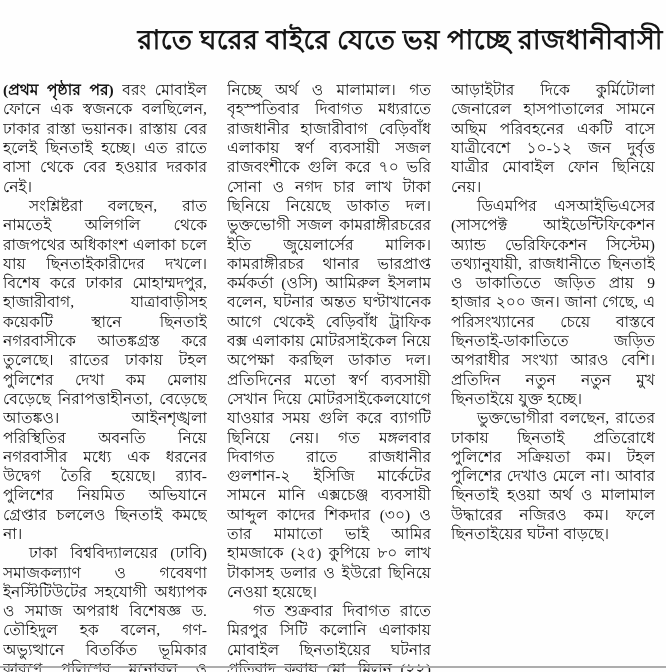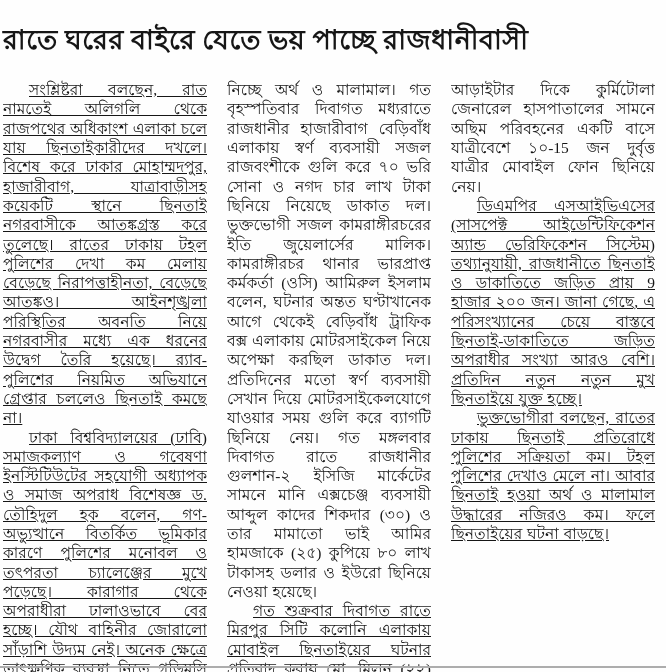--- a/index.html
+++ b/index.html
@@ -7,21 +7,21 @@
     position:relative;
     width:666px; height:672px;
     background:#fefefe;
     color:#161616;
     font-family:"Liberation Serif","DejaVu Serif",serif;
     box-sizing:border-box;
     padding:2px 3px 0 3px;
     overflow:hidden;
   }
   .headline {
-    text-align:left;
+    text-align:right;
     font-size:27px;
     font-weight:bold;
     line-height:36px;
     padding:2px 0 4px 0;
     letter-spacing:0.5px;
     white-space:nowrap;
   }
   .columns {
     display:flex;
     gap:20px;
@@ -31,51 +31,52 @@
   .col {
     flex:0 0 204px;
     width:204px;
     font-size:15.5px;
     line-height:19.3px;
     text-align:justify;
     word-spacing:1px;
     overflow:hidden;
   }
   .col p { margin:0; }
-  .col p.indent { text-indent:26px;text-decoration:underline; }
+  .col p.indent { text-indent:26px; }
   .lead { font-weight:bold; }
   .bottom-rule {
     position:absolute;
     left:0; right:0; bottom:4px;
     height:0;
     border-top:2px solid #adadad;
   }
 </style>
 </head>
 <body>
 
 <div class="page">
 
   <h1 class="headline">রাতে ঘরের বাইরে যেতে ভয় পাচ্ছে রাজধানীবাসী</h1>
 
   <div class="columns">
 
     <div class="col">
+      <p><span class="lead">(প্রথম পৃষ্ঠার পর)</span> <span>বরং মোবাইল ফোনে এক স্বজনকে বলছিলেন, ঢাকার রাস্তা ভয়ানক। রাস্তায় বের হলেই ছিনতাই হচ্ছে। এত রাতে বাসা থেকে বের হওয়ার দরকার নেই।</span></p>
       <p class="indent">সংশ্লিষ্টরা বলছেন, রাত নামতেই অলিগলি থেকে রাজপথের অধিকাংশ এলাকা চলে যায় ছিনতাইকারীদের দখলে। বিশেষ করে ঢাকার মোহাম্মদপুর, হাজারীবাগ, যাত্রাবাড়ীসহ কয়েকটি স্থানে ছিনতাই নগরবাসীকে আতঙ্কগ্রস্ত করে তুলেছে। রাতের ঢাকায় টহল পুলিশের দেখা কম মেলায় বেড়েছে নিরাপত্তাহীনতা, বেড়েছে আতঙ্কও। আইনশৃঙ্খলা পরিস্থিতির অবনতি নিয়ে নগরবাসীর মধ্যে এক ধরনের উদ্বেগ তৈরি হয়েছে। র‍্যাব-পুলিশের নিয়মিত অভিযানে গ্রেপ্তার চললেও ছিনতাই কমছে না।</p>
       <p class="indent">ঢাকা বিশ্ববিদ্যালয়ের (ঢাবি) সমাজকল্যাণ ও গবেষণা ইনস্টিটিউটের সহযোগী অধ্যাপক ও সমাজ অপরাধ বিশেষজ্ঞ ড. তৌহিদুল হক বলেন, গণ-অভ্যুত্থানে বিতর্কিত ভূমিকার কারণে পুলিশের মনোবল ও তৎপরতা চ্যালেঞ্জের মুখে পড়েছে। কারাগার থেকে অপরাধীরা ঢালাওভাবে বের হচ্ছে। যৌথ বাহিনীর জোরালো সাঁড়াশি উদ্যম নেই। অনেক ক্ষেত্রে তাৎক্ষণিক ব্যবস্থা নিতে গড়িমসি করছেন অনেক পুলিশ সদস্য। এসব কারণে আইনশৃঙ্খলা পরিস্থিতির অবনতি হয়েছে, যা জনজীবনে উদ্বেগ তৈরি করছে বলে তিনি মনে করেন। এ ছাড়া ডাকাতি-ছিনতাইয়ের বিরুদ্ধে রাজনৈতিক ও সামাজিকভাবে প্রতিরোধ না থাকায় এ ধরনের অপরাধ থামছে না।</p>
 
     </div>
 
     <div class="col">
       <p>নিচ্ছে অর্থ ও মালামাল। গত বৃহস্পতিবার দিবাগত মধ্যরাতে রাজধানীর হাজারীবাগ বেড়িবাঁধ এলাকায় স্বর্ণ ব্যবসায়ী সজল রাজবংশীকে গুলি করে ৭০ ভরি সোনা ও নগদ চার লাখ টাকা ছিনিয়ে নিয়েছে ডাকাত দল। ভুক্তভোগী সজল কামরাঙ্গীরচরের ইতি জুয়েলার্সের মালিক। কামরাঙ্গীরচর থানার ভারপ্রাপ্ত কর্মকর্তা (ওসি) আমিরুল ইসলাম বলেন, ঘটনার অন্তত ঘণ্টাখানেক আগে থেকেই বেড়িবাঁধ ট্রাফিক বক্স এলাকায় মোটরসাইকেল নিয়ে অপেক্ষা করছিল ডাকাত দল। প্রতিদিনের মতো স্বর্ণ ব্যবসায়ী সেখান দিয়ে মোটরসাইকেলযোগে যাওয়ার সময় গুলি করে ব্যাগটি ছিনিয়ে নেয়। গত মঙ্গলবার দিবাগত রাতে রাজধানীর গুলশান-২ ইসিজি মার্কেটের সামনে মানি এক্সচেঞ্জ ব্যবসায়ী আব্দুল কাদের শিকদার (৩০) ও তার মামাতো ভাই আমির হামজাকে (২৫) কুপিয়ে ৮০ লাখ টাকাসহ ডলার ও ইউরো ছিনিয়ে নেওয়া হয়েছে।</p>
       <p class="indent">গত শুক্রবার দিবাগত রাতে মিরপুর সিটি কলোনি এলাকায় মোবাইল ছিনতাইয়ের ঘটনার প্রতিবাদ করায় মো. মিলন (২২) নামের এক পোশাক শ্রমিককে কুপিয়ে হত্যা করা হয়েছে। গত সোমবার রাত পৌনে ৩টার দিকে ঢাকার বিজয়নগর পানির ট্যাংকের কাছে সাজু মোল্লা নামে এক প্রাইভেট কার চালক ছিনতাইকারীর ছুরিকাঘাতে নিহত হন। পরদিন মঙ্গলবার রাতে মেরুল বাড্ডার আনন্দনগরে টিপু মিয়া নামে এক প্রাইভেট কার চালককে ছুরিকাঘাত করে ২৮ হাজার টাকা এবং একটি মোবাইল ফোন নিয়ে যায় ছিনতাইকারীরা। গত বুধবার বেলা</p>
     </div>
 
     <div class="col">
-      <p>আড়াইটার দিকে কুর্মিটোলা জেনারেল হাসপাতালের সামনে অছিম পরিবহনের একটি বাসে যাত্রীবেশে ১০-15 জন দুর্বৃত্ত যাত্রীর মোবাইল ফোন ছিনিয়ে নেয়।</p>
+      <p>আড়াইটার দিকে কুর্মিটোলা জেনারেল হাসপাতালের সামনে অছিম পরিবহনের একটি বাসে যাত্রীবেশে ১০-১২ জন দুর্বৃত্ত যাত্রীর মোবাইল ফোন ছিনিয়ে নেয়।</p>
       <p class="indent">ডিএমপির এসআইভিএসের (সাসপেক্ট আইডেন্টিফিকেশন অ্যান্ড ভেরিফিকেশন সিস্টেম) তথ্যানুযায়ী, রাজধানীতে ছিনতাই ও ডাকাতিতে জড়িত প্রায় 9 হাজার ২০০ জন। জানা গেছে, এ পরিসংখ্যানের চেয়ে বাস্তবে ছিনতাই-ডাকাতিতে জড়িত অপরাধীর সংখ্যা আরও বেশি। প্রতিদিন নতুন নতুন মুখ ছিনতাইয়ে যুক্ত হচ্ছে।</p>
       <p class="indent">ভুক্তভোগীরা বলছেন, রাতের ঢাকায় ছিনতাই প্রতিরোধে পুলিশের সক্রিয়তা কম। টহল পুলিশের দেখাও মেলে না। আবার ছিনতাই হওয়া অর্থ ও মালামাল উদ্ধারের নজিরও কম। ফলে ছিনতাইয়ের ঘটনা বাড়ছে।</p>
 
     </div>
 
   </div>
 
   <div class="bottom-rule"></div>
 
 </div>

